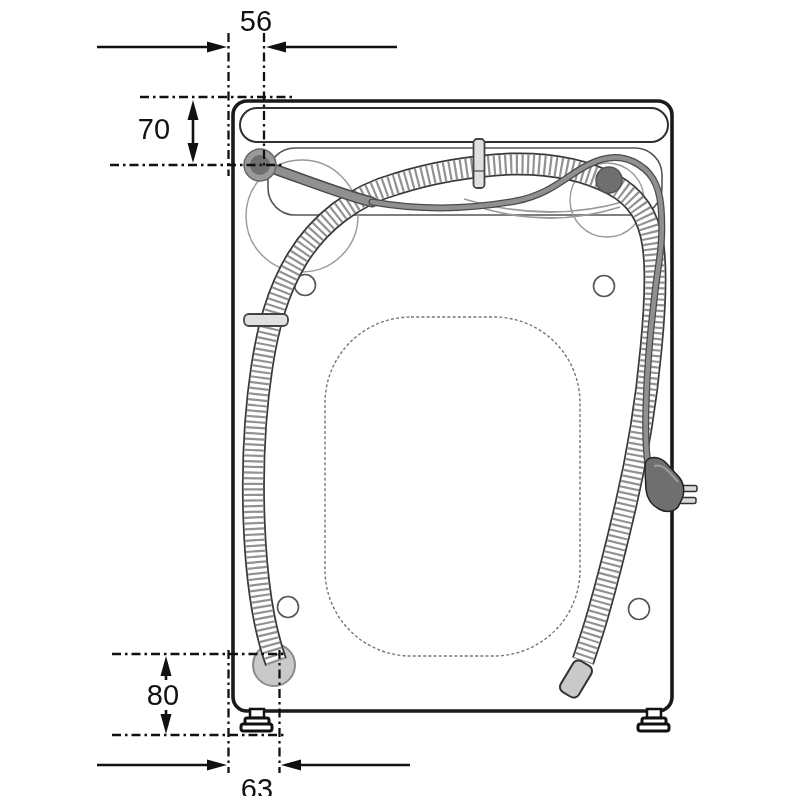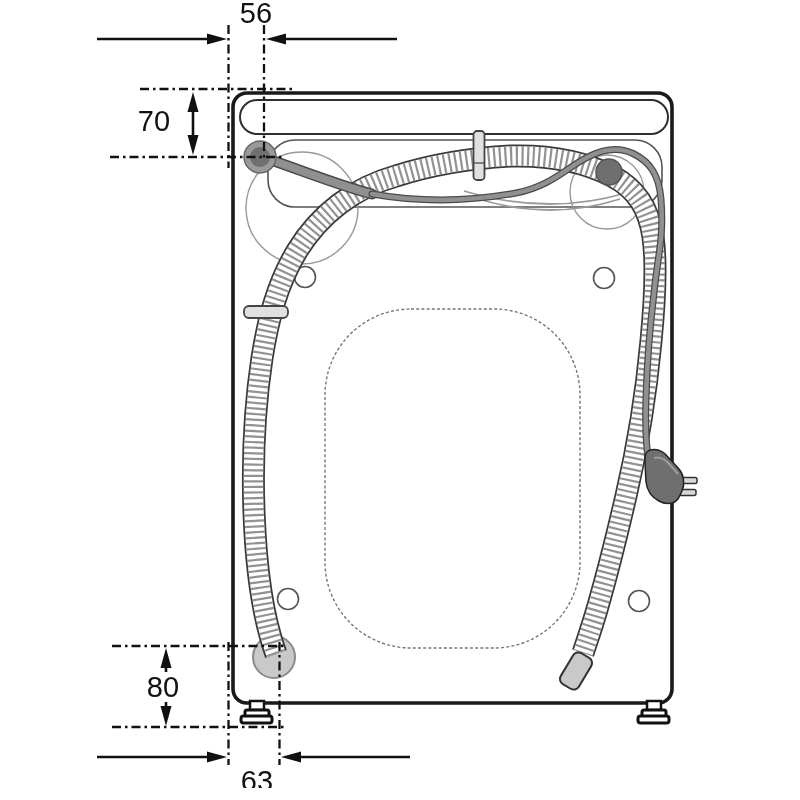--- a/index.html
+++ b/index.html
@@ -1,17 +1,17 @@
 <!DOCTYPE html>
 <html style="--background: #ffffff; --ink: #1a1a1a; --panel_line: #555555; --ghost_line: #999999; --cord: #909090; --pump: #c9c9c9; --clip: #e0e0e0; --hose_tip: #c9c9c9; --plug: #6f6f6f; --port: #6f6f6f;"><head>
 <meta charset="utf-8">
 <style>
   html,body{margin:0;padding:0;background:#fff;}
   .stage{position:relative;width:800px;height:788px;background:var(--background,#fff);overflow:hidden;
-         font-family:"Liberation Sans", sans-serif;}
+         font-family:"Liberation Sans", sans-serif;margin-top:8px;}
   svg{position:absolute;left:0;top:0;}
   .cabinet    {fill:#ffffff;stroke:var(--ink,#1a1a1a);stroke-width:3.6;}
   .panel      {fill:#ffffff;stroke:#2f2f2f;stroke-width:2;}
   .panel2     {fill:#ffffff;stroke:var(--panel_line,#555);stroke-width:1.6;}
   .ghost      {fill:none;stroke:var(--ghost_line,#999);stroke-width:1.4;}
   .squircle   {fill:none;stroke:#777;stroke-width:1.4;stroke-dasharray:3 2.2;}
   .hole       {fill:#ffffff;stroke:#555;stroke-width:1.6;}
   .pump       {fill:var(--pump,#c9c9c9);stroke:#8a8a8a;stroke-width:2;}
   .hose-outer {fill:none;stroke:#3a3a3a;stroke-width:23;}
   .hose-body  {fill:none;stroke:#ffffff;stroke-width:19.5;}

